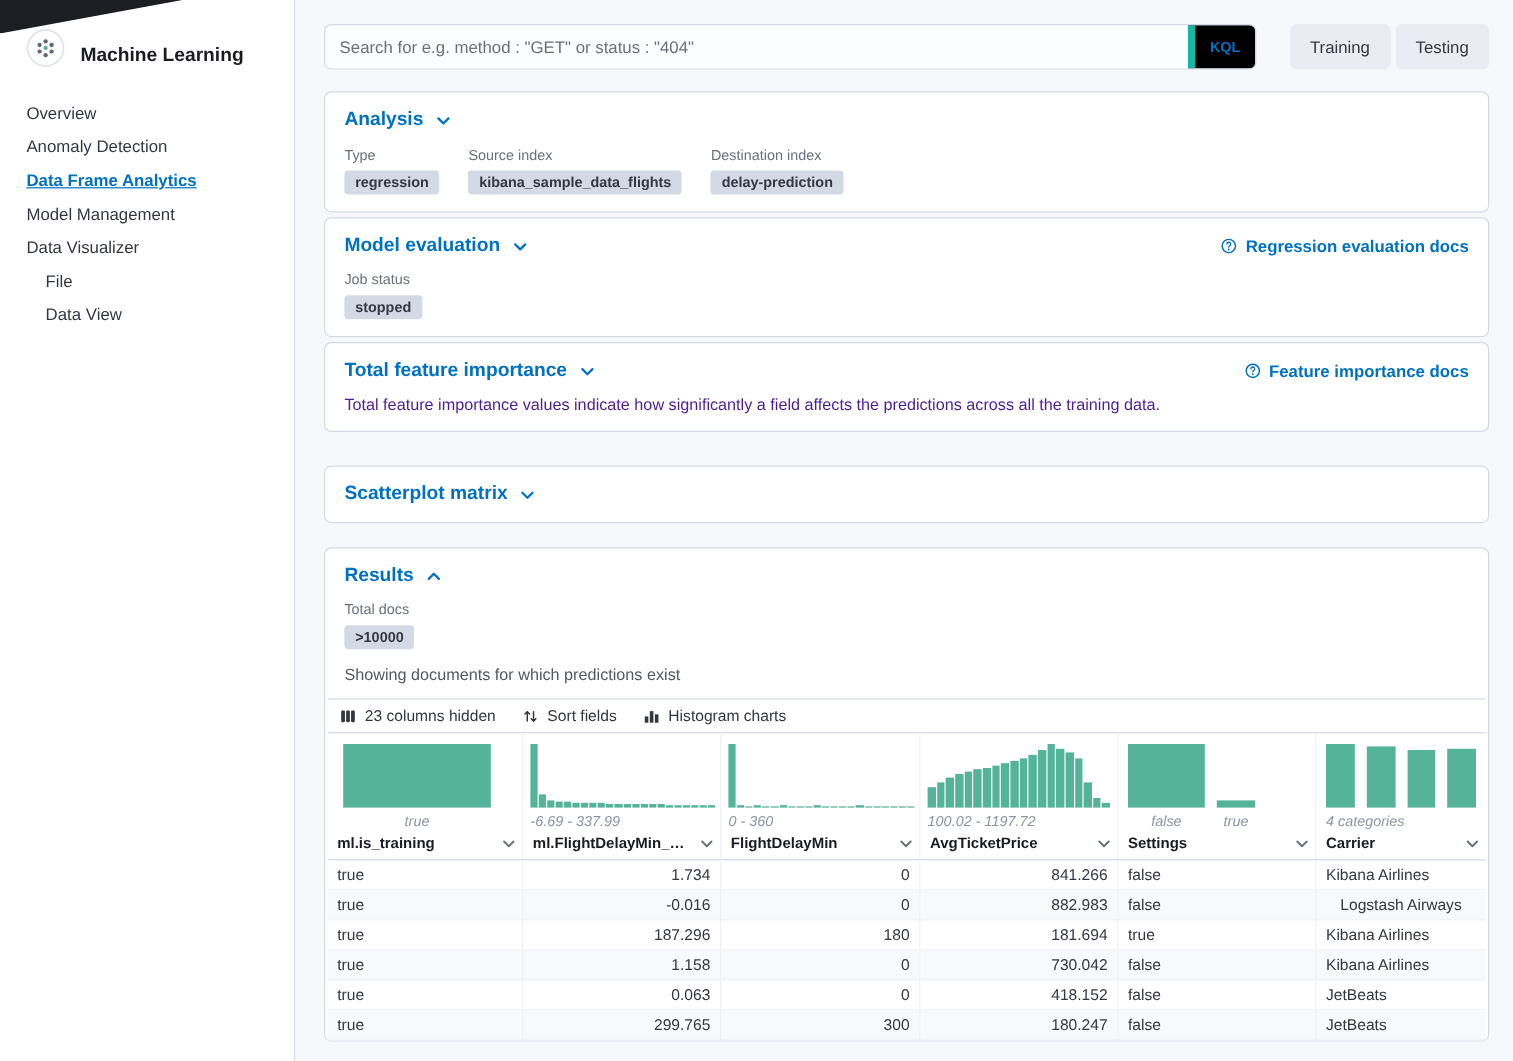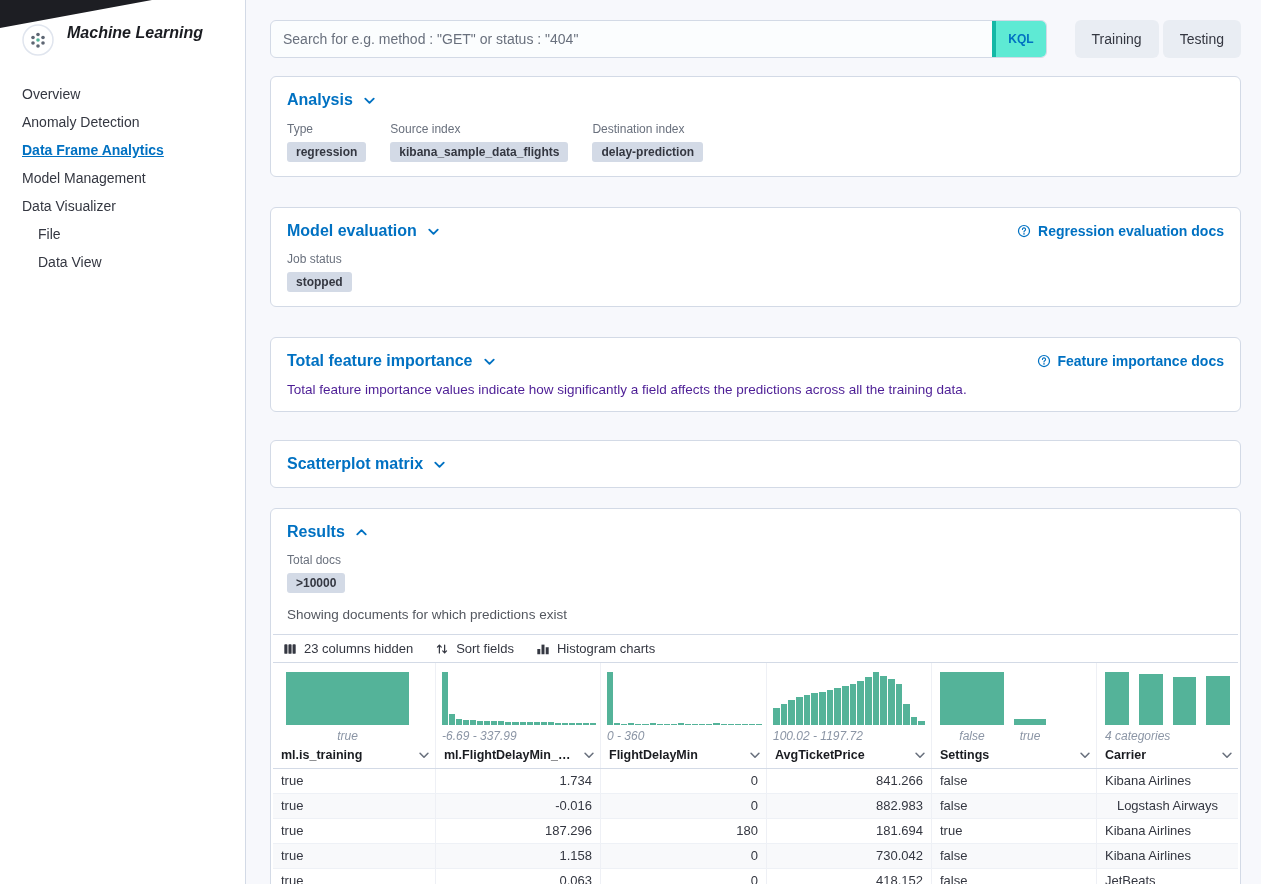--- a/index.html
+++ b/index.html
@@ -4,43 +4,43 @@
 <style>
   * { margin:0; padding:0; box-sizing:border-box; }
   html,body { width:1261px; height:884px; overflow:hidden; }
   body { font-family:"Liberation Sans", sans-serif; background:#f7f8fc; color:#343741; font-size:14px; }
   .app { display:flex; width:100%; height:100%; position:relative; }
   .corner { position:absolute; top:0; left:0; width:152px; height:28px; background:#1d1e23;
             clip-path:polygon(0 0,100% 0,0 100%); z-index:10; }
 
   
   .sidebar { flex:0 0 246px; width:246px; background:#fff; border-right:1px solid #d3dae6; padding-top:22px; }
-  .sidebar-header { display:flex; align-items:flex-start; gap:13px; padding:2px 16px 0 22px; margin-bottom:24px;font-style:italic; }
+  .sidebar-header { display:flex; align-items:flex-end; gap:13px; padding:2px 16px 0 22px; margin-bottom:24px; }
   .app-title { font-size:16px; font-weight:700; color:#1a1c21; }
   .nav { display:flex; flex-direction:column; }
   .nav-item { display:block; padding:5px 10px 5px 22px; font-size:14px; color:#343741; text-decoration:none; cursor:pointer; line-height:18px; }
   .nav-item.indent { padding-left:38px; }
   .nav-item.active { color:#0071c2; font-weight:700; text-decoration:underline; }
 
   
   .content { flex:1 1 auto; padding:20px 20px 0 24px; overflow:hidden; }
   .top-row { display:flex; gap:28px; margin-bottom:18px; }
   .search-bar { flex:1 1 auto; display:flex; height:38px; background:#fbfdfe; border:1px solid #d3dae6;
                 border-radius:6px; overflow:hidden; align-items:stretch; }
   .search-input { flex:1; border:none; outline:none; background:transparent; padding:0 12px; font-size:14px;
                   color:#343741; font-family:inherit; }
   .search-input::placeholder { color:#69707d; }
-  .kql-btn { border:none; border-left:4px solid #14b8a6; background:#5eead4; color:#0071c2; font-weight:700;
+  .kql-btn { border:none; border-left:6px solid #14b8a6; background:#000000; color:#0071c2; font-weight:700;
              font-size:12px; padding:0 12px; cursor:pointer; font-family:inherit; }
   .btn-group { display:flex; gap:4px; flex:0 0 auto; }
   .gray-btn { height:38px; padding:0 17px; background:#e9edf3; color:#343741; border:none; border-radius:6px;
               font-size:14px; font-weight:500; cursor:pointer; font-family:inherit; }
 
   
-  .panel { background:#fff; border:1px solid #d3dae6; border-radius:6px; padding:14px 16px; margin-bottom:30px; }
+  .panel { background:#fff; border:1px solid #d3dae6; border-radius:6px; padding:14px 16px; margin-bottom:4px; }
   .panel.mb-lg { margin-bottom:28px; }
   .panel-head { display:flex; justify-content:space-between; align-items:center; }
   .panel-title { display:flex; align-items:center; gap:9px; background:none; border:none; color:#0071c2;
                  font-size:16px; font-weight:600; cursor:pointer; font-family:inherit; padding:0; }
   .chev { width:15px; height:15px; }
   .chev.up { transform:rotate(180deg); }
   .docs-link { display:flex; align-items:center; gap:7px; color:#0071c2; font-size:14px; font-weight:600;
                text-decoration:none; cursor:pointer; }
   .fields-row { display:flex; gap:24px; margin-top:13px; }
   .field-label { font-size:12px; color:#69707d; margin-bottom:6px; }

